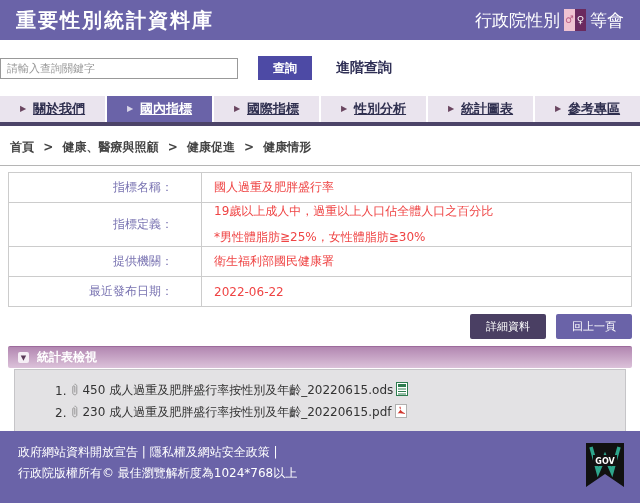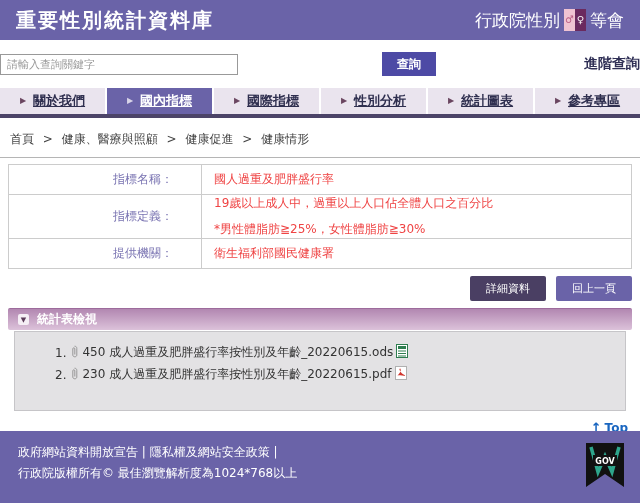--- a/index.html
+++ b/index.html
@@ -15,41 +15,41 @@
   .site-title { color:#fff; font-size:20px; font-weight:bold; letter-spacing:2px; }
   .org { display:flex; align-items:center; color:#fff;
     font-family:"DejaVu Serif","Liberation Serif",serif; font-size:17px; }
   .org-logo { display:flex; margin:0 4px; }
   .org-logo .half { width:11px; height:22px; display:flex; align-items:center;
     justify-content:center; font-size:10px; line-height:1; }
   .half-m { background:#f0c3d2; color:#b85a80; }
   .half-f { background:#6b2a5f; color:#fff; }
 
   
-  .search-bar { height:48px; display:flex; align-items:center; justify-content:space-between; gap:9px; }
+  .search-bar { height:56px; display:flex; align-items:center; justify-content:flex-start; gap:20px; }
   .search-input { width:238px; height:21px; border:1px solid #999; font-size:11px;
     padding:0 6px; color:#333; font-family:inherit; }
   .search-input::placeholder { color:#999; }
   .search-btn { width:54px; height:24px; background:#4d4aa5; color:#fff; border:none;
     font-size:12px; font-weight:bold; cursor:pointer; font-family:inherit; }
   .advanced { font-size:14px; font-weight:bold; color:#2f2f55; text-decoration:none;
     margin-left:4px; cursor:pointer; }
 
   
   .tabs { display:flex; gap:2px; height:30px; border-bottom:4px solid #4c4468; background:#fff; }
   .tab { flex:1; display:flex; align-items:center; justify-content:center; gap:7px;
     background:#eae4ee; cursor:pointer; }
   .tab .arrow { font-size:8px; color:#6a4560; line-height:1; }
   .tab .label { font-size:13px; font-weight:bold; color:#2f2f4f; text-decoration:underline; }
   .tab.active { background:#6a63a8; }
   .tab.active .arrow { color:#d8d4e8; }
   .tab.active .label { color:#fff; }
 
   
-  .breadcrumb { padding:13px 10px 9px; font-size:12px; color:#444; border-bottom:1px solid #b5b5b5; }
+  .breadcrumb { padding:13px 10px 9px; font-size:12px; color:#444; border-bottom:1px solid #b5b5b5;font-weight:bold; }
   .breadcrumb .sep { margin:0 5px; color:#444; }
   .crumb { cursor:pointer; }
 
   
   .info-table { margin:6px 8px 0; width:624px; border-collapse:collapse; font-size:12px; }
   .info-table td { border:1px solid #ccc; }
   .info-table td.lbl { width:193px; text-align:right; color:#7a74b2; padding:6px 28px; }
   .info-table td.val { padding:0 12px; color:#ef4444; }
   .def-line2 { margin-top:9px; }
 
@@ -158,20 +158,24 @@
     <td class="lbl">指標定義：</td>
     <td class="val">
       <div>19歲以上成人中，過重以上人口佔全體人口之百分比</div>
       <div class="def-line2">*男性體脂肪≧25%，女性體脂肪≧30%</div>
     </td>
   </tr>
   <tr>
     <td class="lbl">提供機關：</td>
     <td class="val">衛生福利部國民健康署</td>
   </tr>
+  <tr>
+    <td class="lbl">最近發布日期：</td>
+    <td class="val">2022-06-22</td>
+  </tr>
 </tbody>
   </table>
 
 <div class="actions">
   <button class="btn btn-detail">詳細資料</button>
   <button class="btn btn-back">回上一頁</button>
 </div>
 
 <div class="accordion">
   <span class="caret-box">▼</span>

